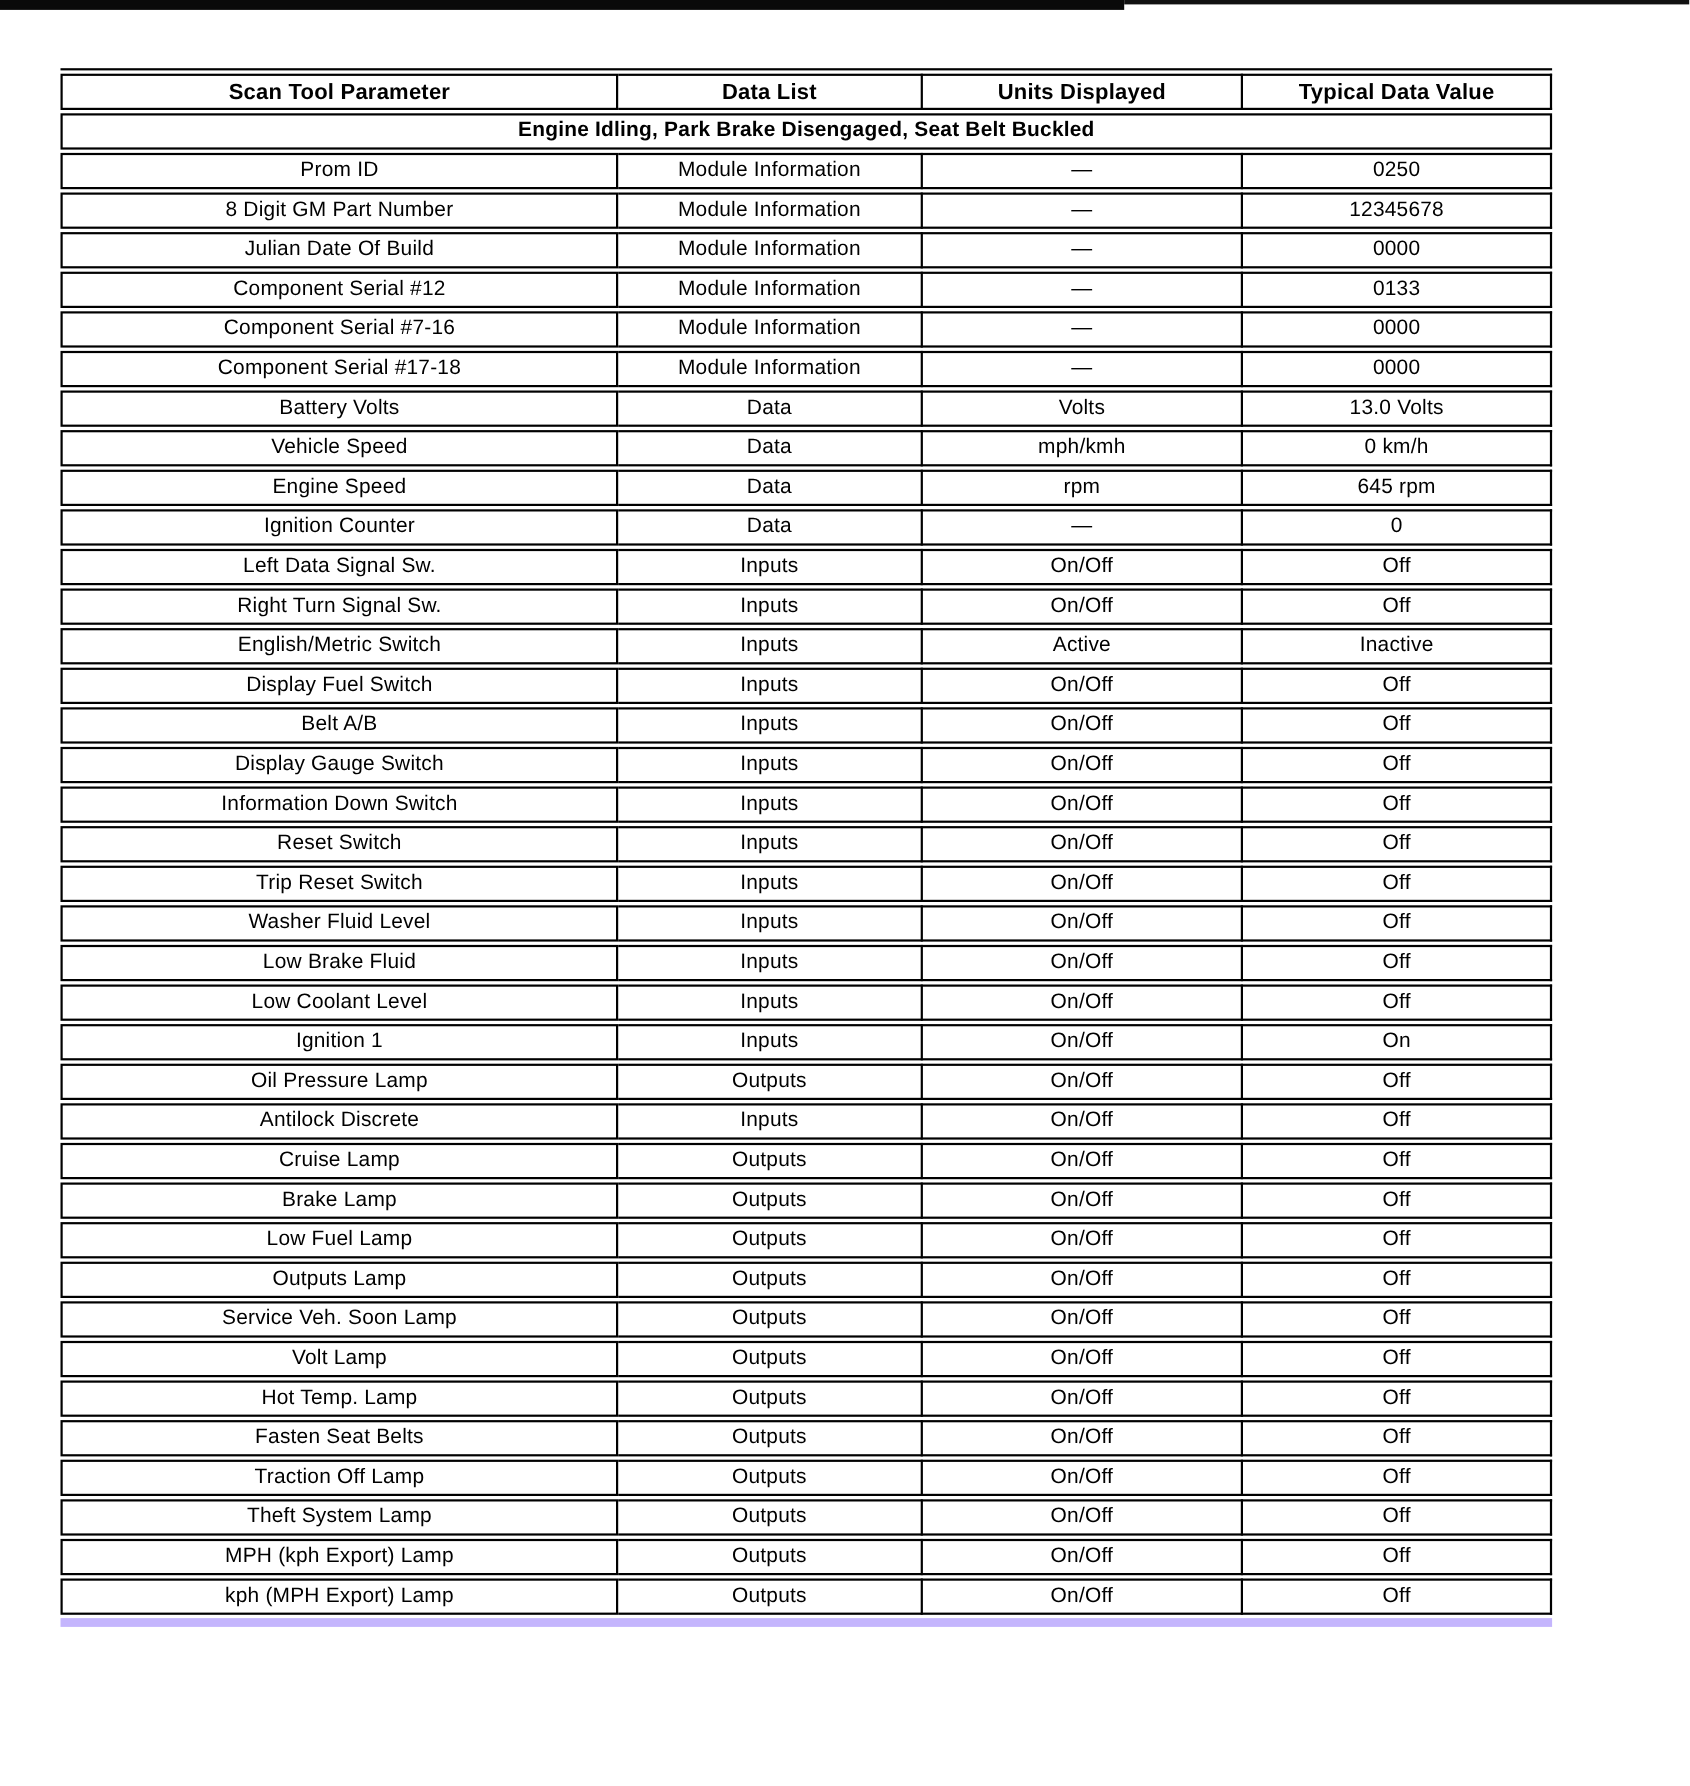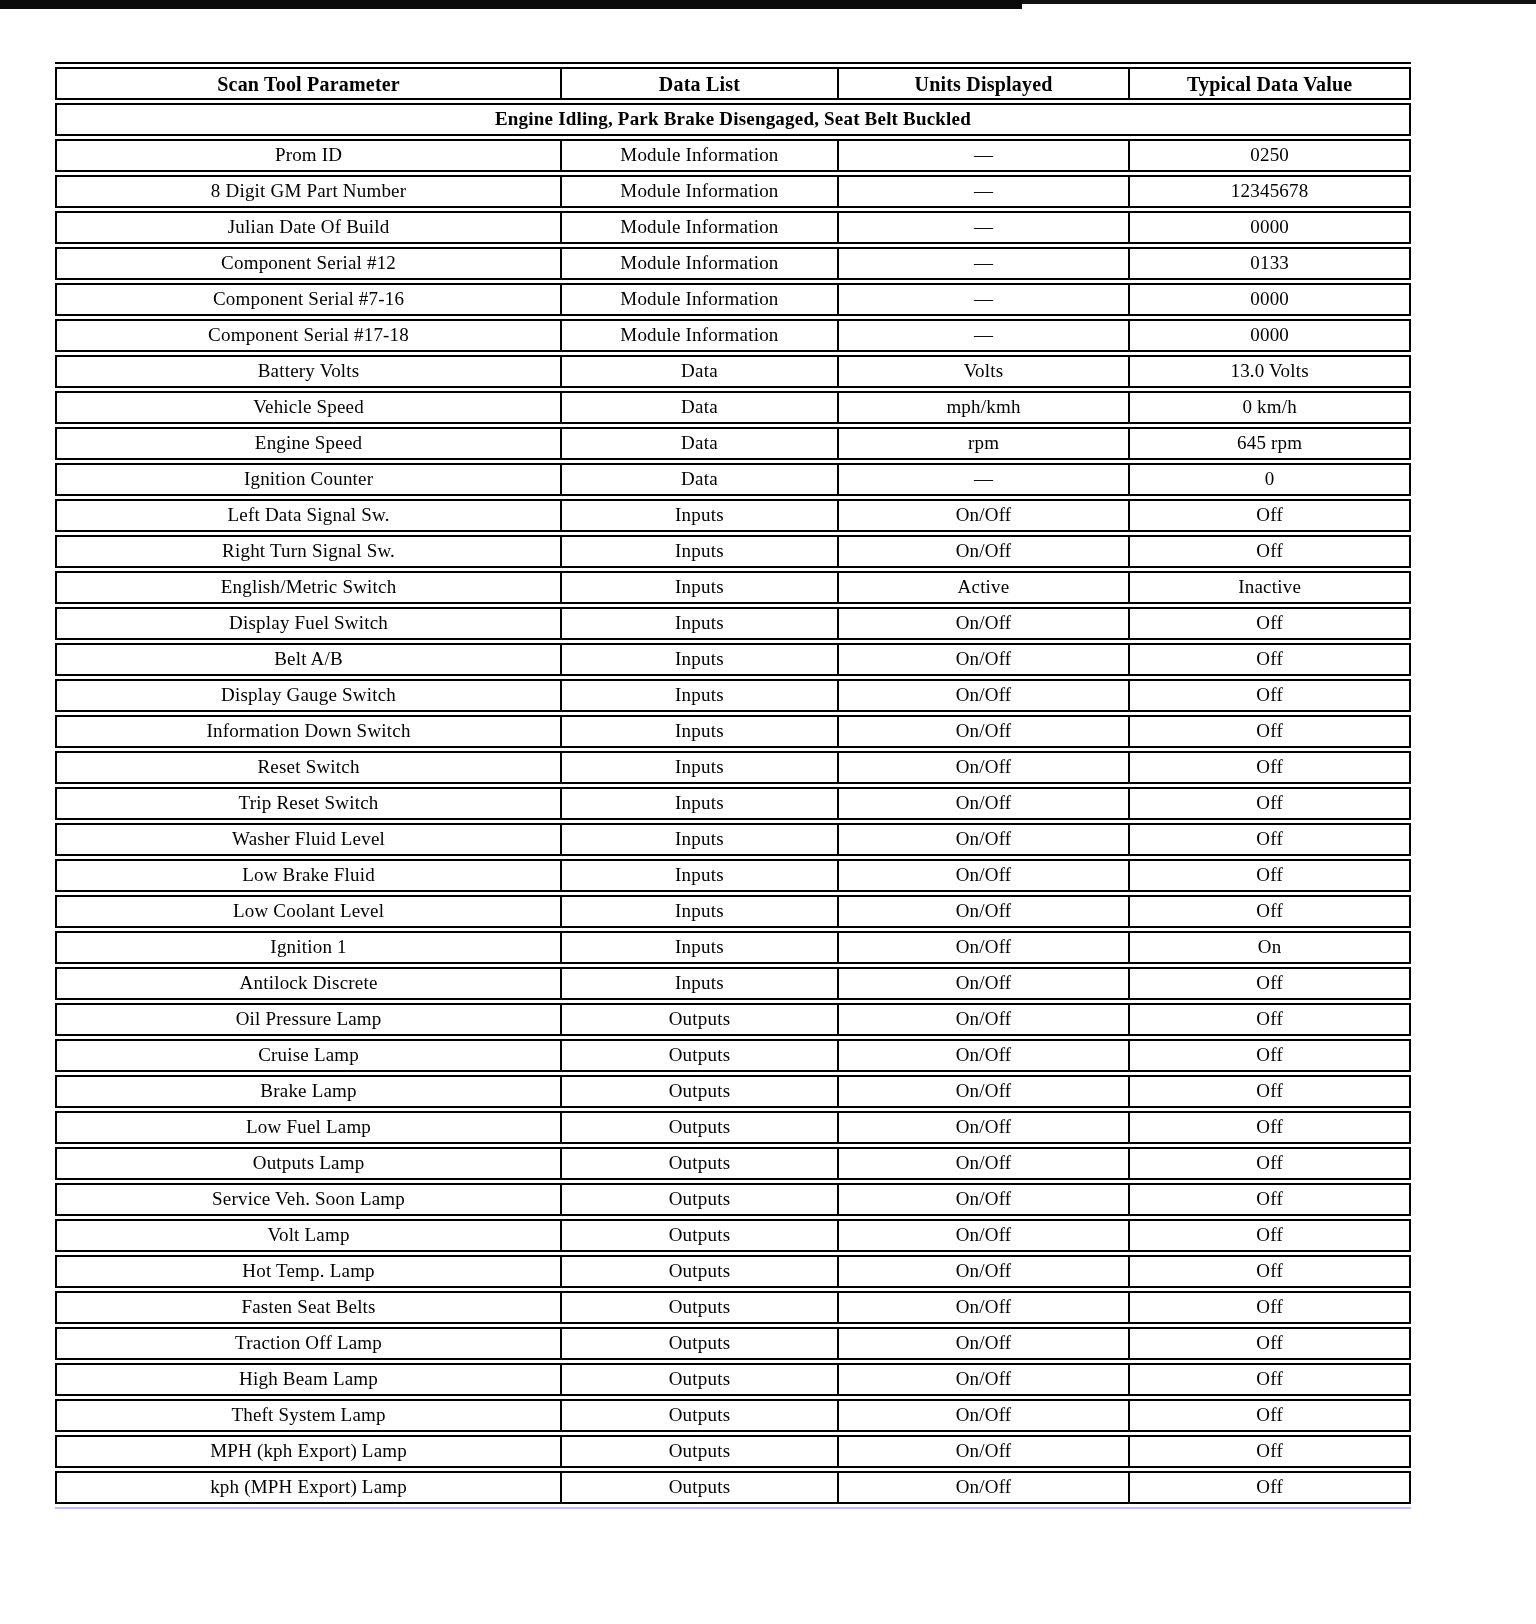--- a/index.html
+++ b/index.html
@@ -40,22 +40,21 @@
     top: 62px;
     left: 55px;
     width: 1356px;
   }
   table.scan-table {
     width: 100%;
     border-collapse: separate;
     border-spacing: 0 3px;
     table-layout: fixed;
     border-top: 2px solid #000;
-    border-bottom: 2px solid #c4b5fd;
-    font-family: Liberation Serif, serif;
+    border-bottom: 8px solid #c4b5fd;
   }
   table.scan-table th,
   table.scan-table td {
     border-top: 2px solid #000;
     border-bottom: 2px solid #000;
     border-right: 2px solid #000;
     text-align: center;
     vertical-align: middle;
     height: 27px;
     padding: 1px 6px;
@@ -242,32 +241,32 @@
             <td>On/Off</td>
             <td>Off</td>
           </tr>
           <tr>
             <td>Ignition 1</td>
             <td>Inputs</td>
             <td>On/Off</td>
             <td>On</td>
           </tr>
           <tr>
+            <td>Oil Pressure Lamp</td>
+            <td>Outputs</td>
+            <td>On/Off</td>
+            <td>Off</td>
+          </tr>
+          <tr>
             <td>Antilock Discrete</td>
             <td>Inputs</td>
             <td>On/Off</td>
             <td>Off</td>
           </tr>
           <tr>
-            <td>Oil Pressure Lamp</td>
-            <td>Outputs</td>
-            <td>On/Off</td>
-            <td>Off</td>
-          </tr>
-          <tr>
             <td>Cruise Lamp</td>
             <td>Outputs</td>
             <td>On/Off</td>
             <td>Off</td>
           </tr>
           <tr>
             <td>Brake Lamp</td>
             <td>Outputs</td>
             <td>On/Off</td>
             <td>Off</td>
@@ -303,26 +302,20 @@
             <td>Off</td>
           </tr>
           <tr>
             <td>Fasten Seat Belts</td>
             <td>Outputs</td>
             <td>On/Off</td>
             <td>Off</td>
           </tr>
           <tr>
             <td>Traction Off Lamp</td>
-            <td>Outputs</td>
-            <td>On/Off</td>
-            <td>Off</td>
-          </tr>
-          <tr>
-            <td>High Beam Lamp</td>
             <td>Outputs</td>
             <td>On/Off</td>
             <td>Off</td>
           </tr>
           <tr>
             <td>Theft System Lamp</td>
             <td>Outputs</td>
             <td>On/Off</td>
             <td>Off</td>
           </tr>

